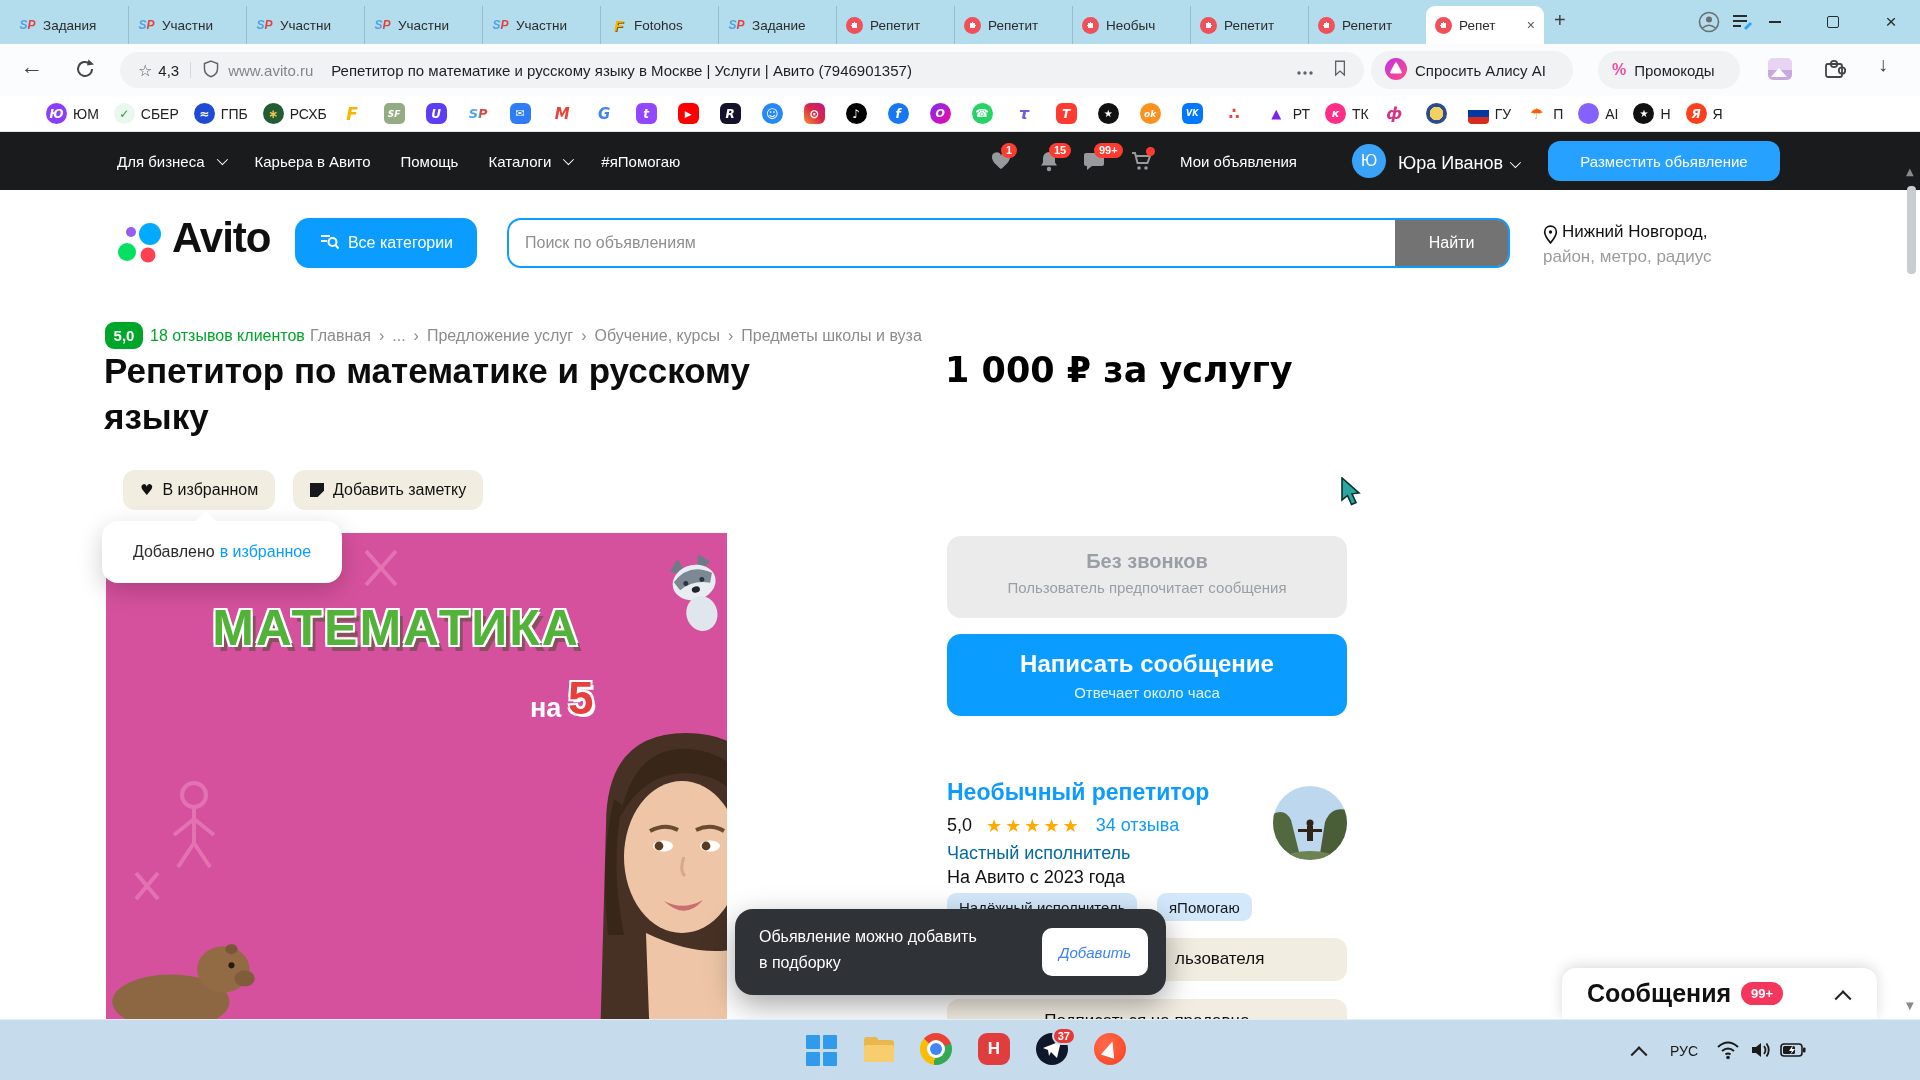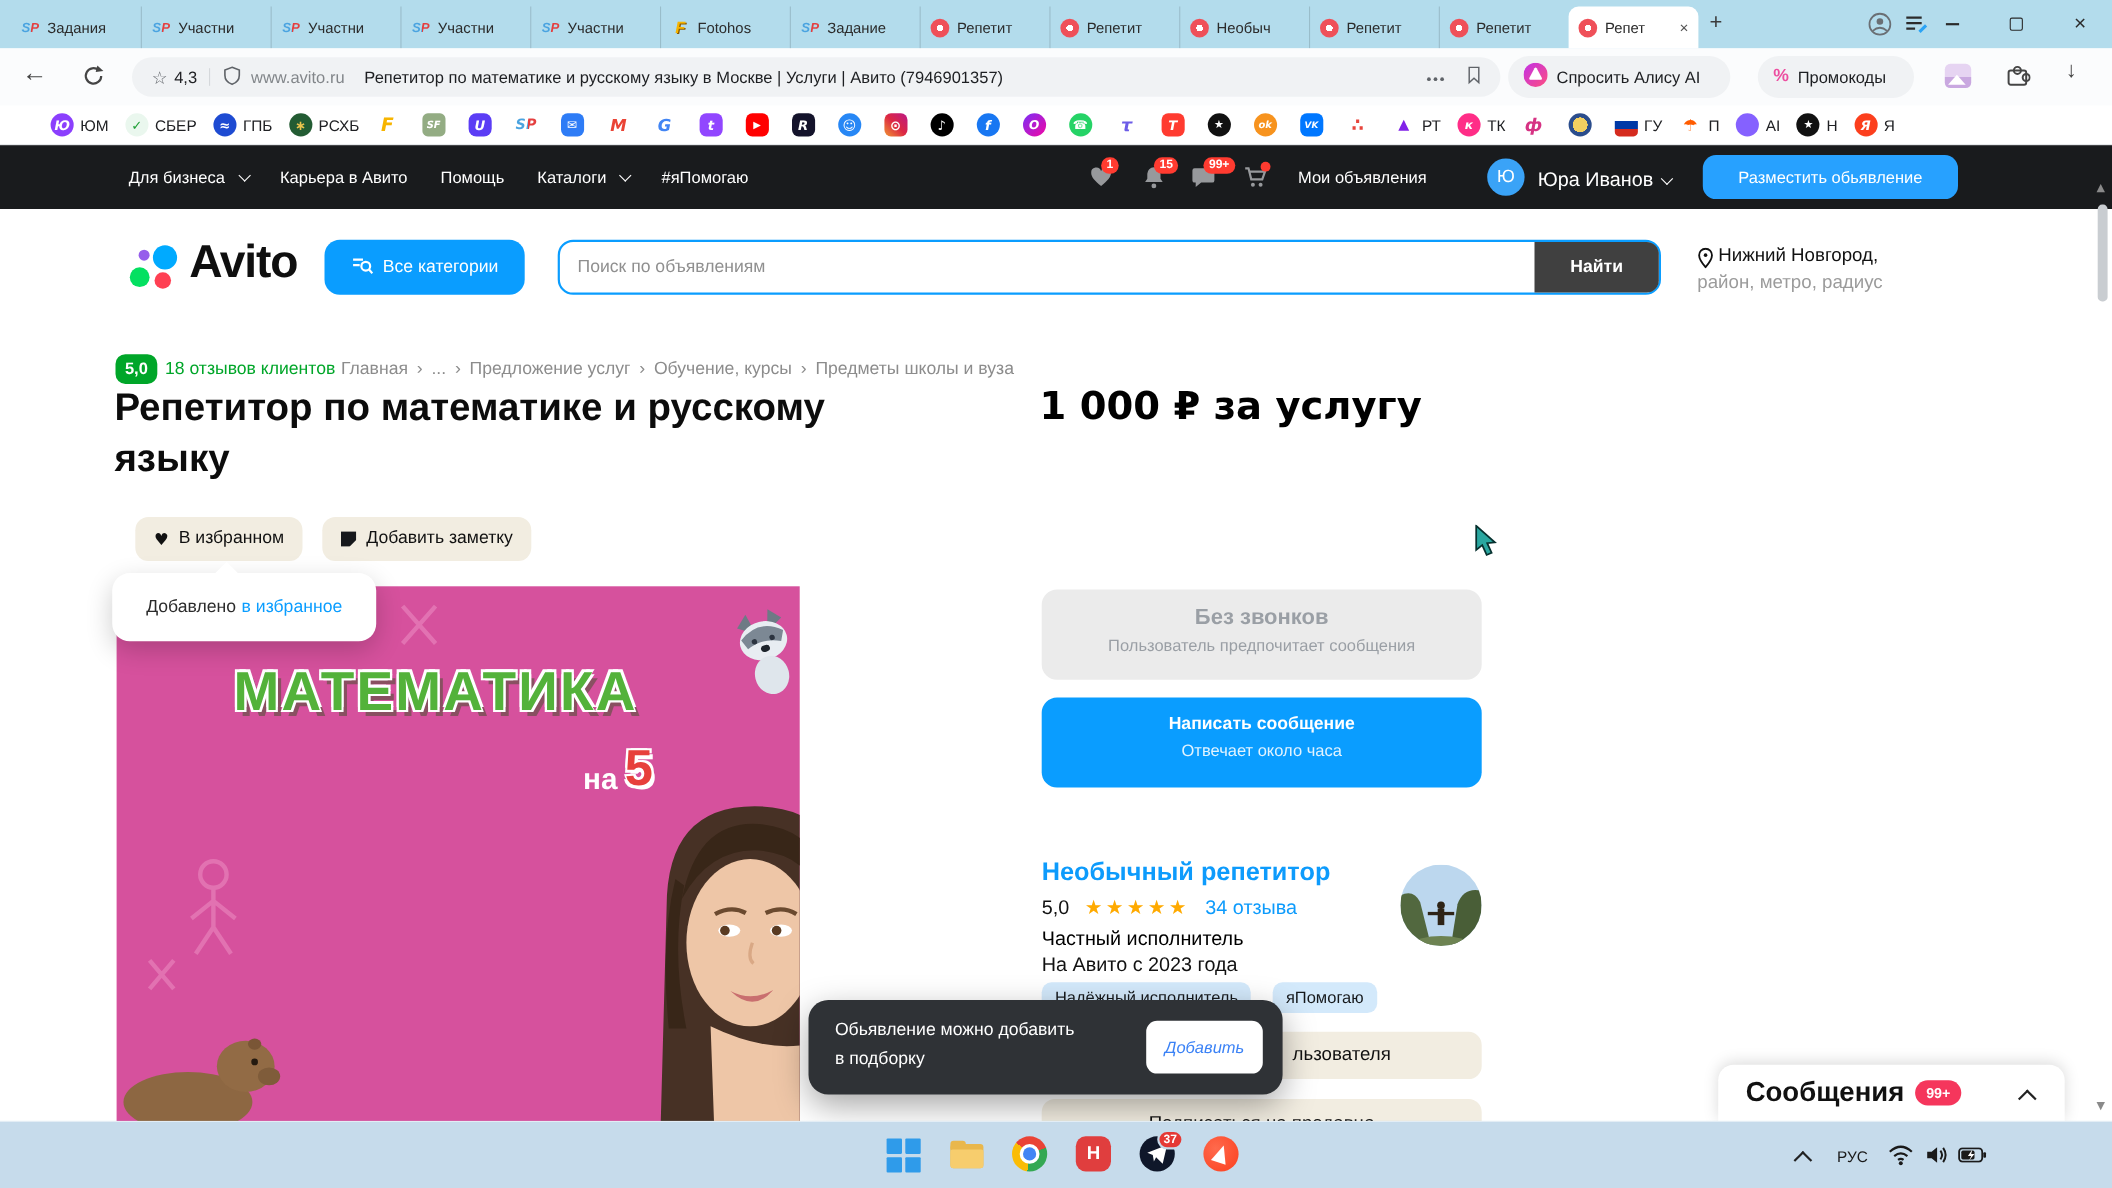--- a/index.html
+++ b/index.html
@@ -68,22 +68,22 @@
 
   
   .logotext{position:absolute;left:172px;top:214px;font-size:42px;font-weight:bold;letter-spacing:-1px;color:#0f0f0f;}
   .catbtn{position:absolute;left:295px;top:218px;width:182px;height:50px;border-radius:14px;background:#0a9dff;
           display:flex;align-items:center;justify-content:center;gap:9px;color:#fff;font-size:16px;}
   .searchbox{position:absolute;left:507px;top:218px;width:1003px;height:50px;box-sizing:border-box;
              border:2px solid #0a9dff;border-radius:14px;background:#fff;}
   .searchbox input{position:absolute;left:14px;top:2px;bottom:2px;right:130px;border:none;outline:none;font-size:16px;
              font-family:"Liberation Sans",sans-serif;color:#333;background:transparent;}
   .searchbox input::placeholder{color:#8f8f8f;}
-  .findbtn{position:absolute;right:0;top:0;width:113px;height:46px;background:#404040;border-radius:0 11px 11px 0;
-           color:#fff;font-size:16px;font-weight:700;display:flex;align-items:center;justify-content:center;}
+  .findbtn{position:absolute;right:0;top:0;width:113px;height:46px;background:#737373;border-radius:0 11px 11px 0;
+           color:#fff;font-size:16px;font-weight:400;display:flex;align-items:center;justify-content:center;}
   .loc1{position:absolute;left:1562px;top:222px;font-size:17px;color:#111;}
   .loc2{position:absolute;left:1543px;top:247px;font-size:17px;color:#9b9b9b;}
 
   
   .rbadge{position:absolute;left:105px;top:322px;width:38px;height:27px;border-radius:9px;background:#00a629;
           color:#fff;font-size:15px;font-weight:bold;display:flex;align-items:center;justify-content:center;}
   .revlink{position:absolute;left:150px;top:327px;font-size:16px;color:#00a629;}
   .crumbs{position:absolute;left:310px;top:327px;display:flex;font-size:16px;color:#8c8c8c;}
   .crumb:not(:last-child):after{content:"›";margin:0 8px;color:#8c8c8c;}
   .ltitle{position:absolute;left:104px;top:348px;width:660px;font-size:35px;font-weight:bold;line-height:1.32;color:#0c0c0c;}
@@ -108,27 +108,27 @@
   .m5{position:absolute;left:462px;top:138px;font-size:46px;font-weight:800;color:#e7403c;
       text-shadow:-2px -2px 0 #fff,2px -2px 0 #fff,-2px 2px 0 #fff,3px 3px 0 #fff;}
   .mlines{position:absolute;left:128px;top:258px;width:430px;text-align:center;font-size:34px;font-weight:bold;
           line-height:45px;color:#fff;letter-spacing:1px;}
 
   
   .nocalls{position:absolute;left:947px;top:536px;width:400px;height:82px;border-radius:14px;background:#ebebeb;text-align:center;}
   .nocalls .t{margin-top:14px;font-size:20px;font-weight:bold;color:#9a9fa5;}
   .nocalls .s{margin-top:6px;font-size:15px;color:#9a9fa5;}
   .msgbtn{position:absolute;left:947px;top:634px;width:400px;height:82px;border-radius:14px;background:#0a9dff;text-align:center;}
-  .msgbtn .t{margin-top:16px;font-size:16px;font-weight:bold;color:#fff;}
+  .msgbtn .t{margin-top:16px;font-size:24px;font-weight:bold;color:#fff;}
   .msgbtn .s{margin-top:6px;font-size:15px;color:rgba(255,255,255,.88);}
   .sname{position:absolute;left:947px;top:779px;font-size:23px;font-weight:600;color:#0d9bfc;}
   .srow{position:absolute;left:947px;top:815px;font-size:18px;color:#111;display:flex;align-items:center;gap:14px;}
   .stars{color:#ffaa00;letter-spacing:3px;}
   .srev{color:#0d9bfc;}
-  .stype{position:absolute;left:947px;top:843px;font-size:18px;color:#000000;}
+  .stype{position:absolute;left:947px;top:843px;font-size:18px;color:#0369a1;}
   .ssince{position:absolute;left:947px;top:867px;font-size:18px;color:#111;}
   .spill{position:absolute;top:893px;height:28px;border-radius:9px;background:#d3e9fb;color:#16191c;
          font-size:15px;display:flex;align-items:center;padding:0 12px;}
   .savatar{position:absolute;left:1273px;top:786px;width:74px;height:74px;border-radius:50%;overflow:hidden;}
   .brow{position:absolute;left:947px;width:400px;height:43px;border-radius:12px;background:#f2ede1;font-size:17px;color:#111;}
 
   
   .toast{position:absolute;left:735px;top:909px;width:431px;height:86px;border-radius:18px;background:#2f3236;
          box-shadow:0 10px 30px rgba(0,0,0,.35);z-index:30;color:#fff;font-size:16px;}
   .toastbtn{position:absolute;right:18px;top:19px;width:106px;height:48px;border-radius:10px;background:#fff;

